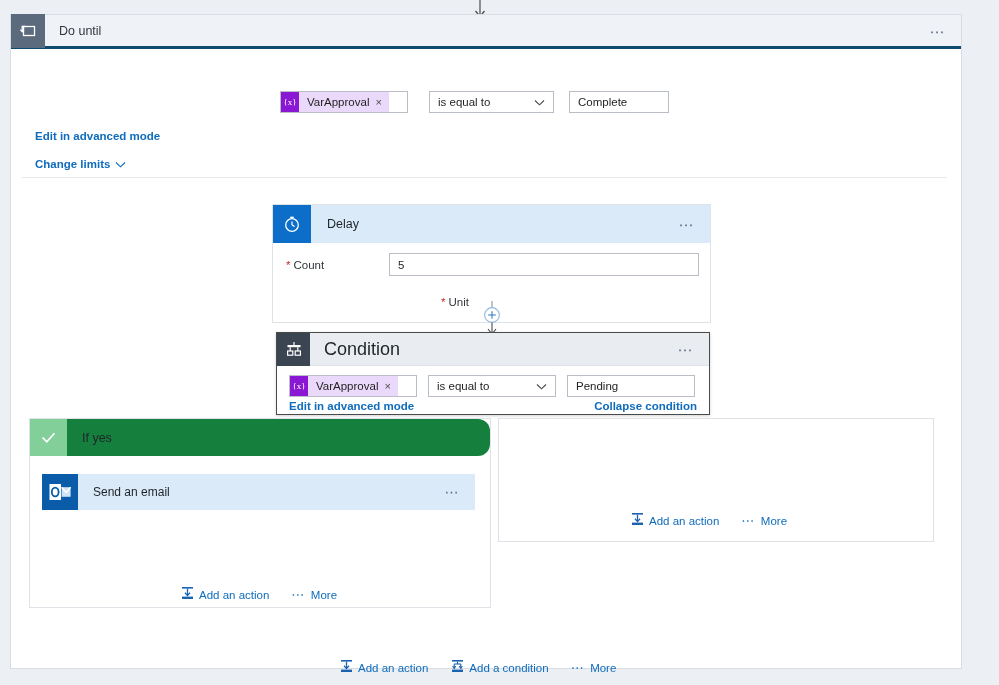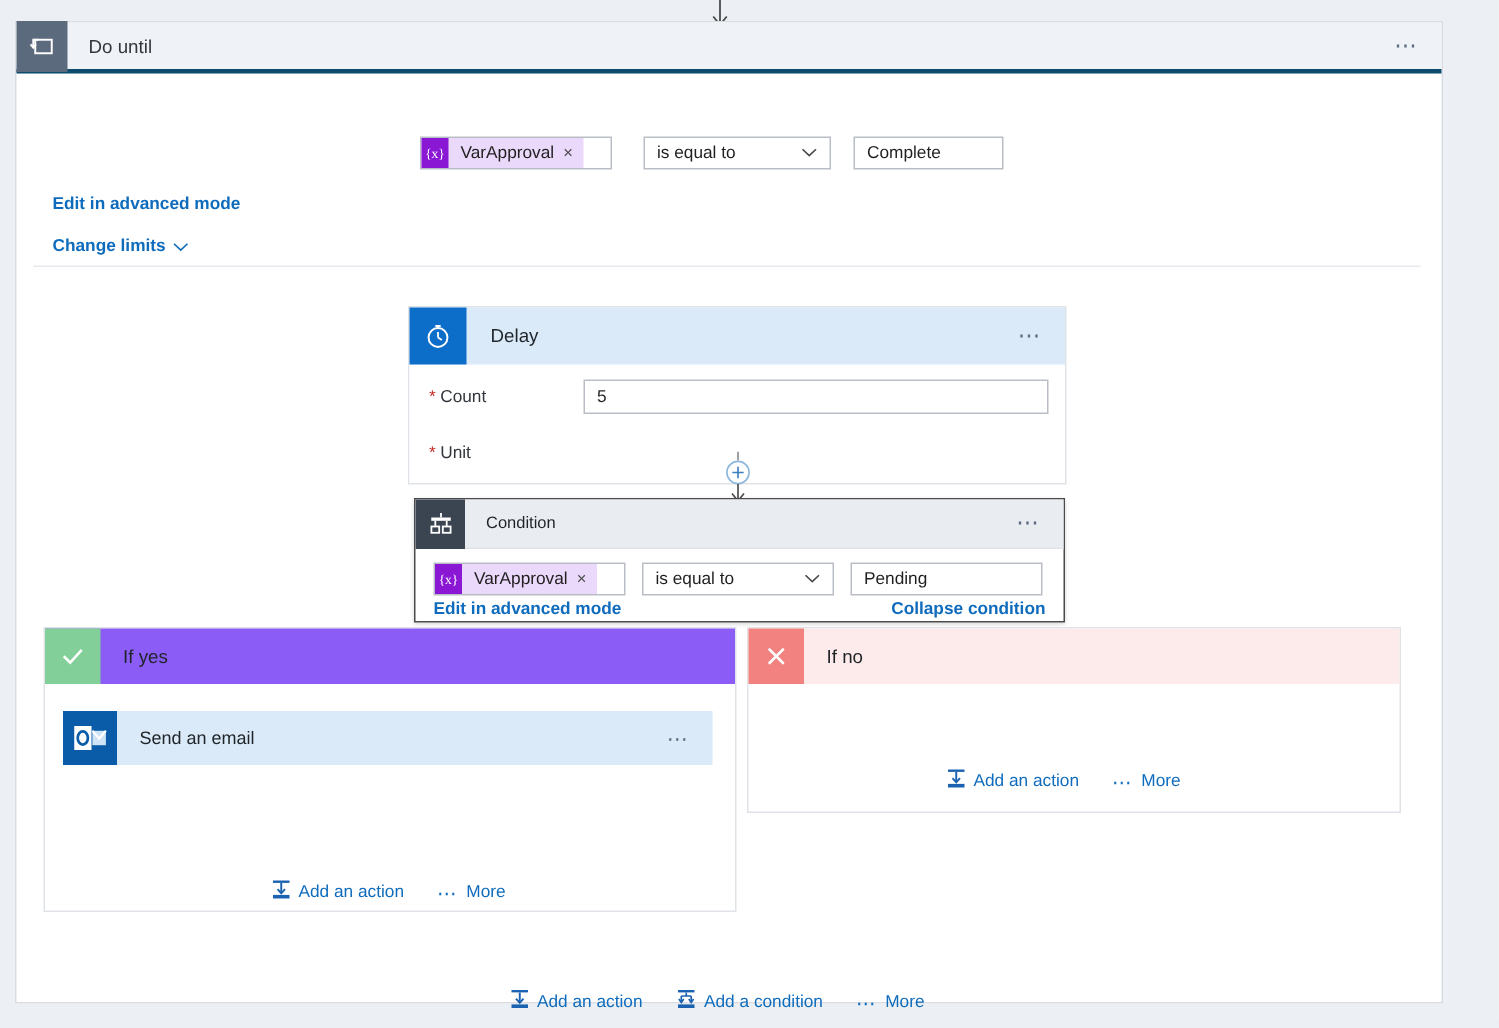--- a/index.html
+++ b/index.html
@@ -152,21 +152,21 @@
     background: #0d6ec9;
     display: flex; align-items: center; justify-content: center;
     flex: 0 0 auto;
   }
   .delay-title { margin-left: 16px; font-size: 12.5px; color: #1f2429; }
   .delay-body { padding: 10px 11px 12px 13px; background:#fff; }
   .field-row {
     display: flex; align-items: center;
     margin-bottom: 20px;
   }
-  .field-row:last-child { margin-bottom: 2px; }
+  .field-row:last-child { margin-bottom: 2px; flex-direction: column; }
   .field-label {
     width: 103px;
     font-size: 11.5px;
     color: #32373d;
     flex: 0 0 auto;
   }
   .req { color: #c62f2f; margin-right: 3px; }
   .field-input {
     flex: 1 1 auto;
     height: 23px;
@@ -197,40 +197,40 @@
     background: #e9ecf0;
     display: flex; align-items: center;
     border-bottom: 1px solid #dfe3e8;
   }
   .cond-icon {
     width: 33px; height: 33px;
     background: #3b4451;
     display: flex; align-items: center; justify-content: center;
     flex: 0 0 auto;
   }
-  .cond-title { margin-left: 14px; font-size: 11px; color: #1f2429; }
+  .cond-title { margin-left: 14px; font-size: 18px; color: #1f2429; }
   .cond-body { position: relative; height: 48px; }
 
   
   .branch {
     position: absolute;
     background: #ffffff;
     border: 1px solid #dfe3e8;
   }
   .branch-head {
     height: 37px;
     display: flex; align-items: center;
   }
   .branch-icon {
     width: 37px; height: 37px;
     display: flex; align-items: center; justify-content: center;
     flex: 0 0 auto;
   }
   .branch-title { margin-left: 15px; font-size: 12.5px; color: #1f2429; }
-  .yes-head { background: #8b5cf6; }
+  .yes-head { background: #15803d; border-radius: 12px; }
   .yes-icon { background: #82cf99; }
   .no-head  { background: #fdeaea; }
   .no-icon  { background: #f2827f; }
 
   
   .email-action {
     position: absolute; left: 12px; top: 55px;
     width: 433px; height: 36px;
     background: #daeaf8;
     display: flex; align-items: center;
@@ -446,29 +446,20 @@
             <span>Add an action</span>
           </div>
           <div class="fa-item">
             <span class="fa-more">⋯</span>
             <span class="fa-more-label">More</span>
           </div>
         </div>
       </div>
 
       <div class="branch" style="left:487px; top:369px; width:436px; height:124px;">
-        <div class="branch-head no-head">
-          <div class="branch-icon no-icon">
-            <svg width="19" height="19" viewBox="0 0 19 19">
-              <line x1="4.5" y1="4.5" x2="14.5" y2="14.5" stroke="#ffffff" stroke-width="1.7"></line>
-              <line x1="14.5" y1="4.5" x2="4.5" y2="14.5" stroke="#ffffff" stroke-width="1.7"></line>
-            </svg>
-          </div>
-          <div class="branch-title">If no</div>
-        </div>
 
         <div class="footer-actions" style="left:131px; top:93px;">
           <div class="fa-item">
             <span>
               <svg width="15" height="15" viewBox="0 0 15 15">
                 <rect x="2" y="1" width="11" height="1.6" fill="#1b62b0"></rect>
                 <line x1="7.5" y1="2.6" x2="7.5" y2="9" stroke="#1b62b0" stroke-width="1.3"></line>
                 <polyline points="5,6.8 7.5,9.6 10,6.8" fill="none" stroke="#1b62b0" stroke-width="1.3"></polyline>
                 <rect x="2" y="10.6" width="11" height="2.4" fill="#1b62b0"></rect>
               </svg>

